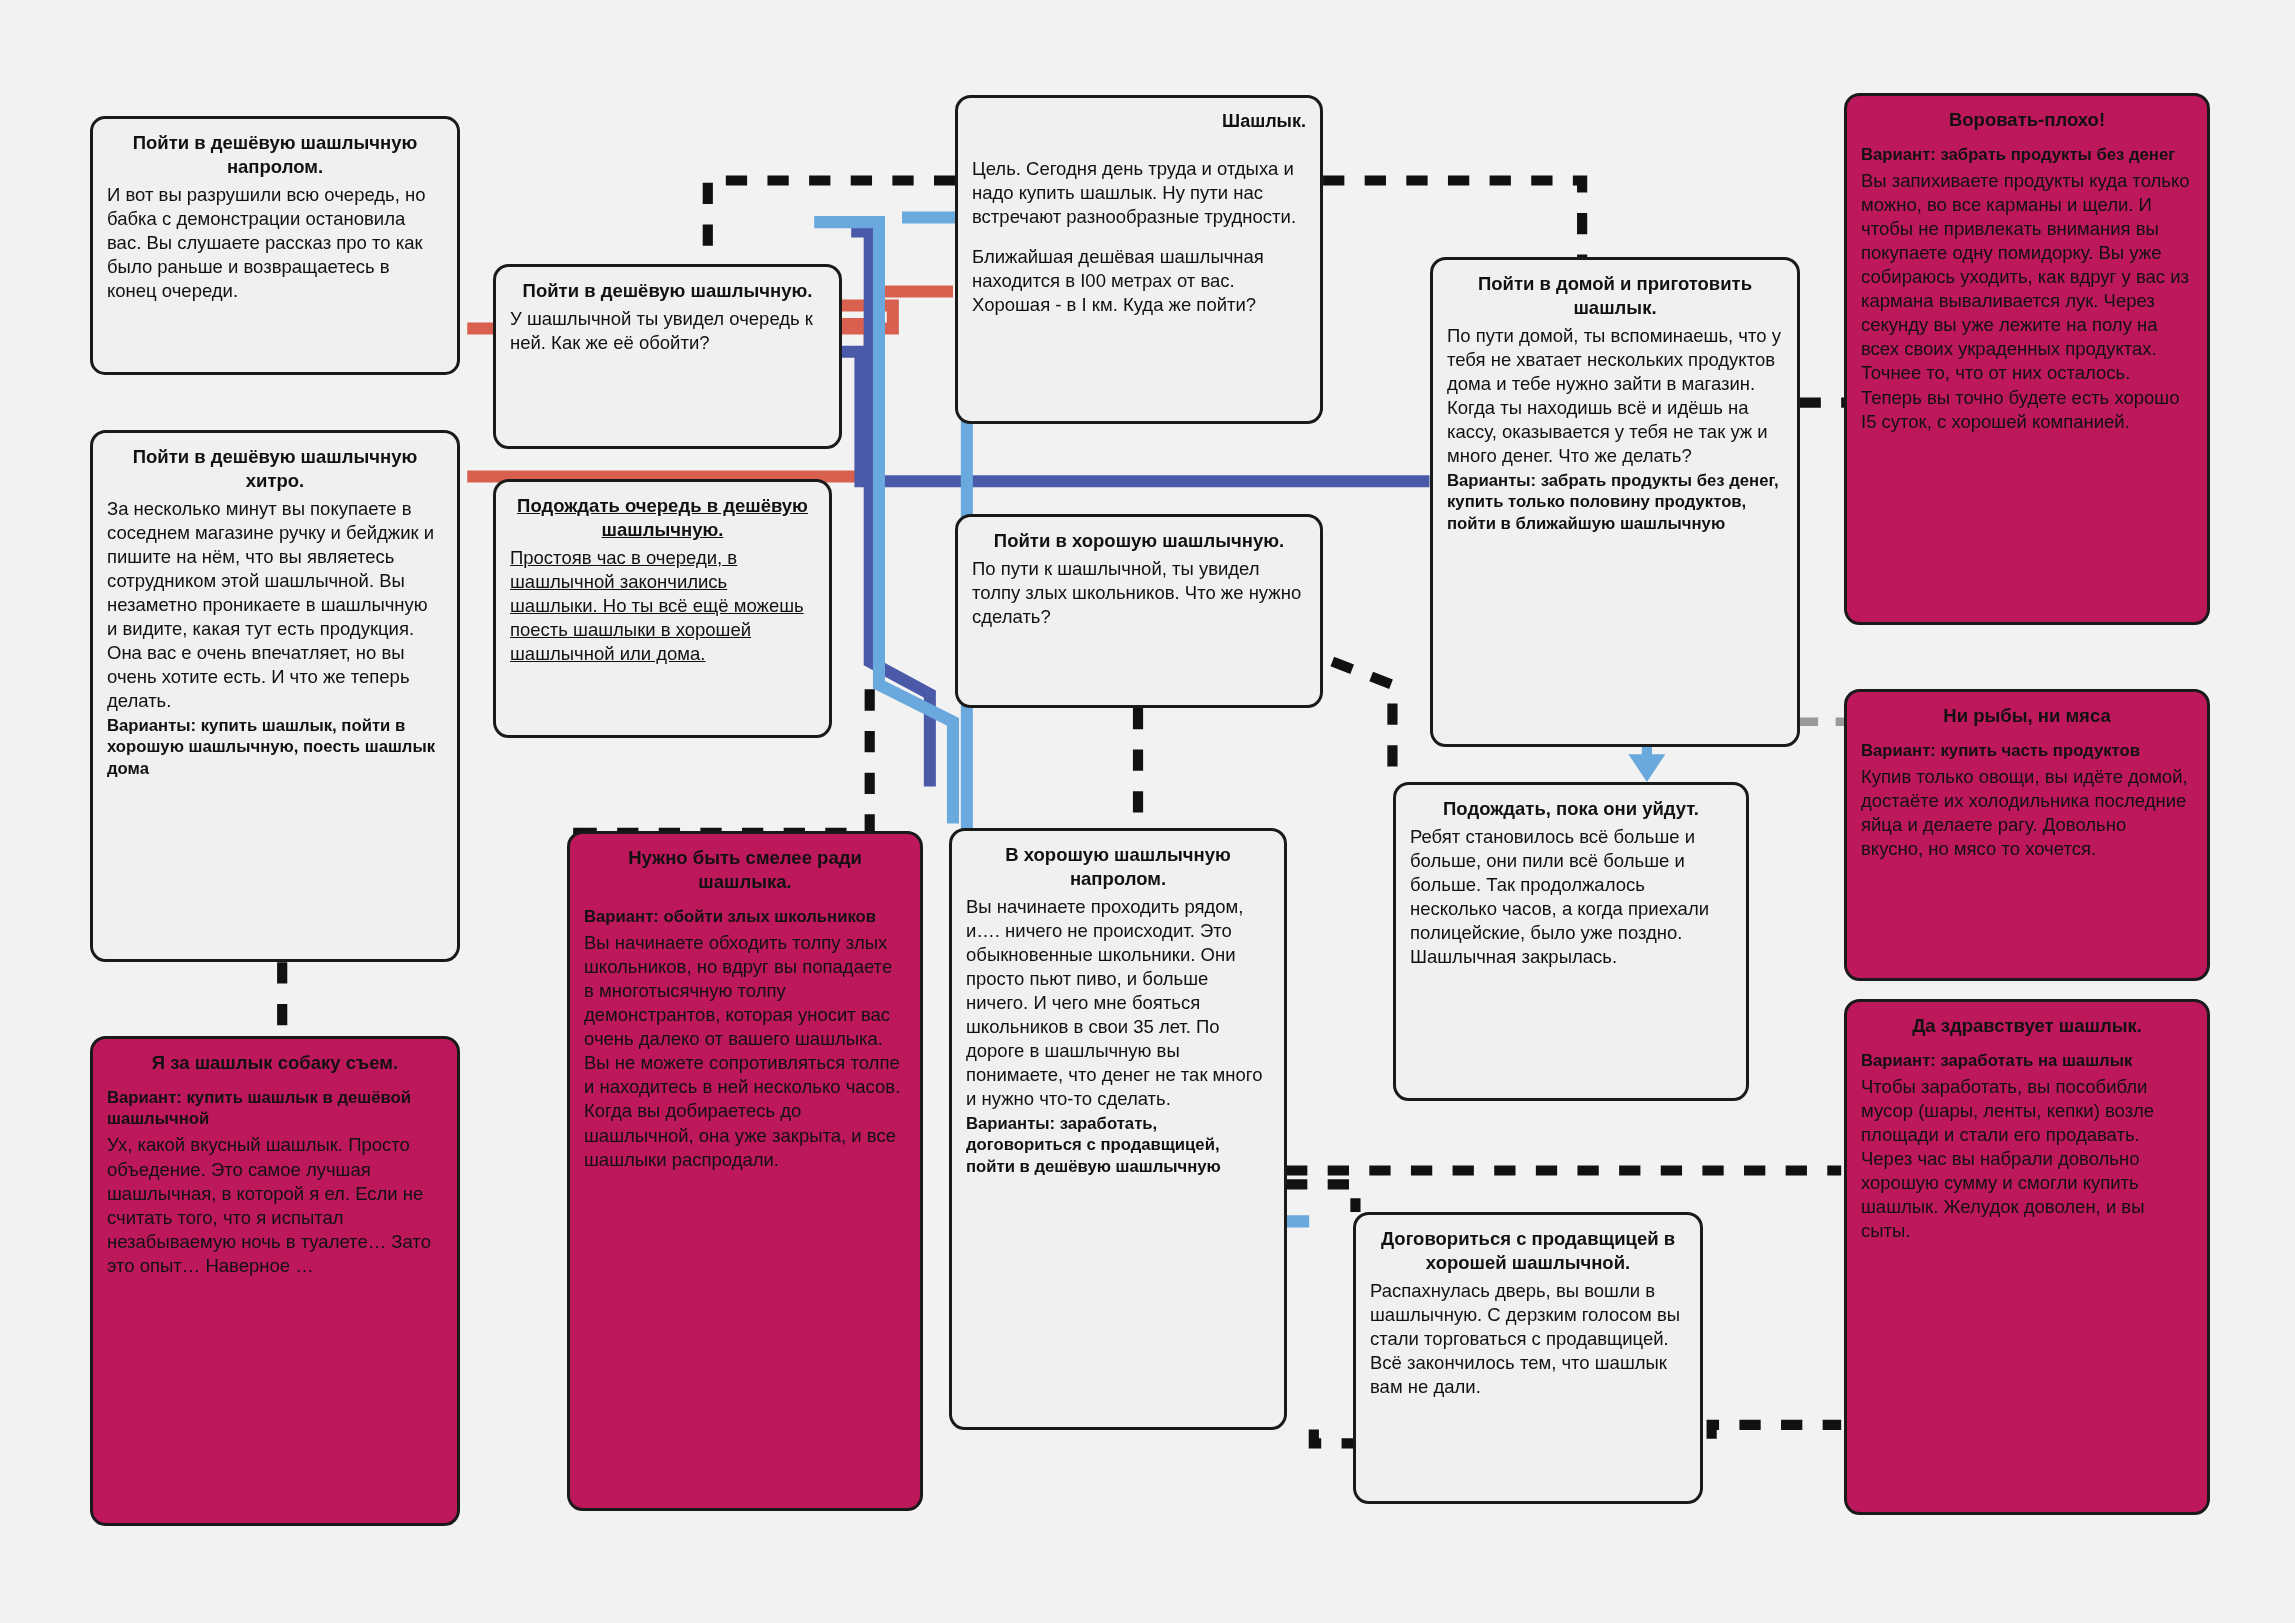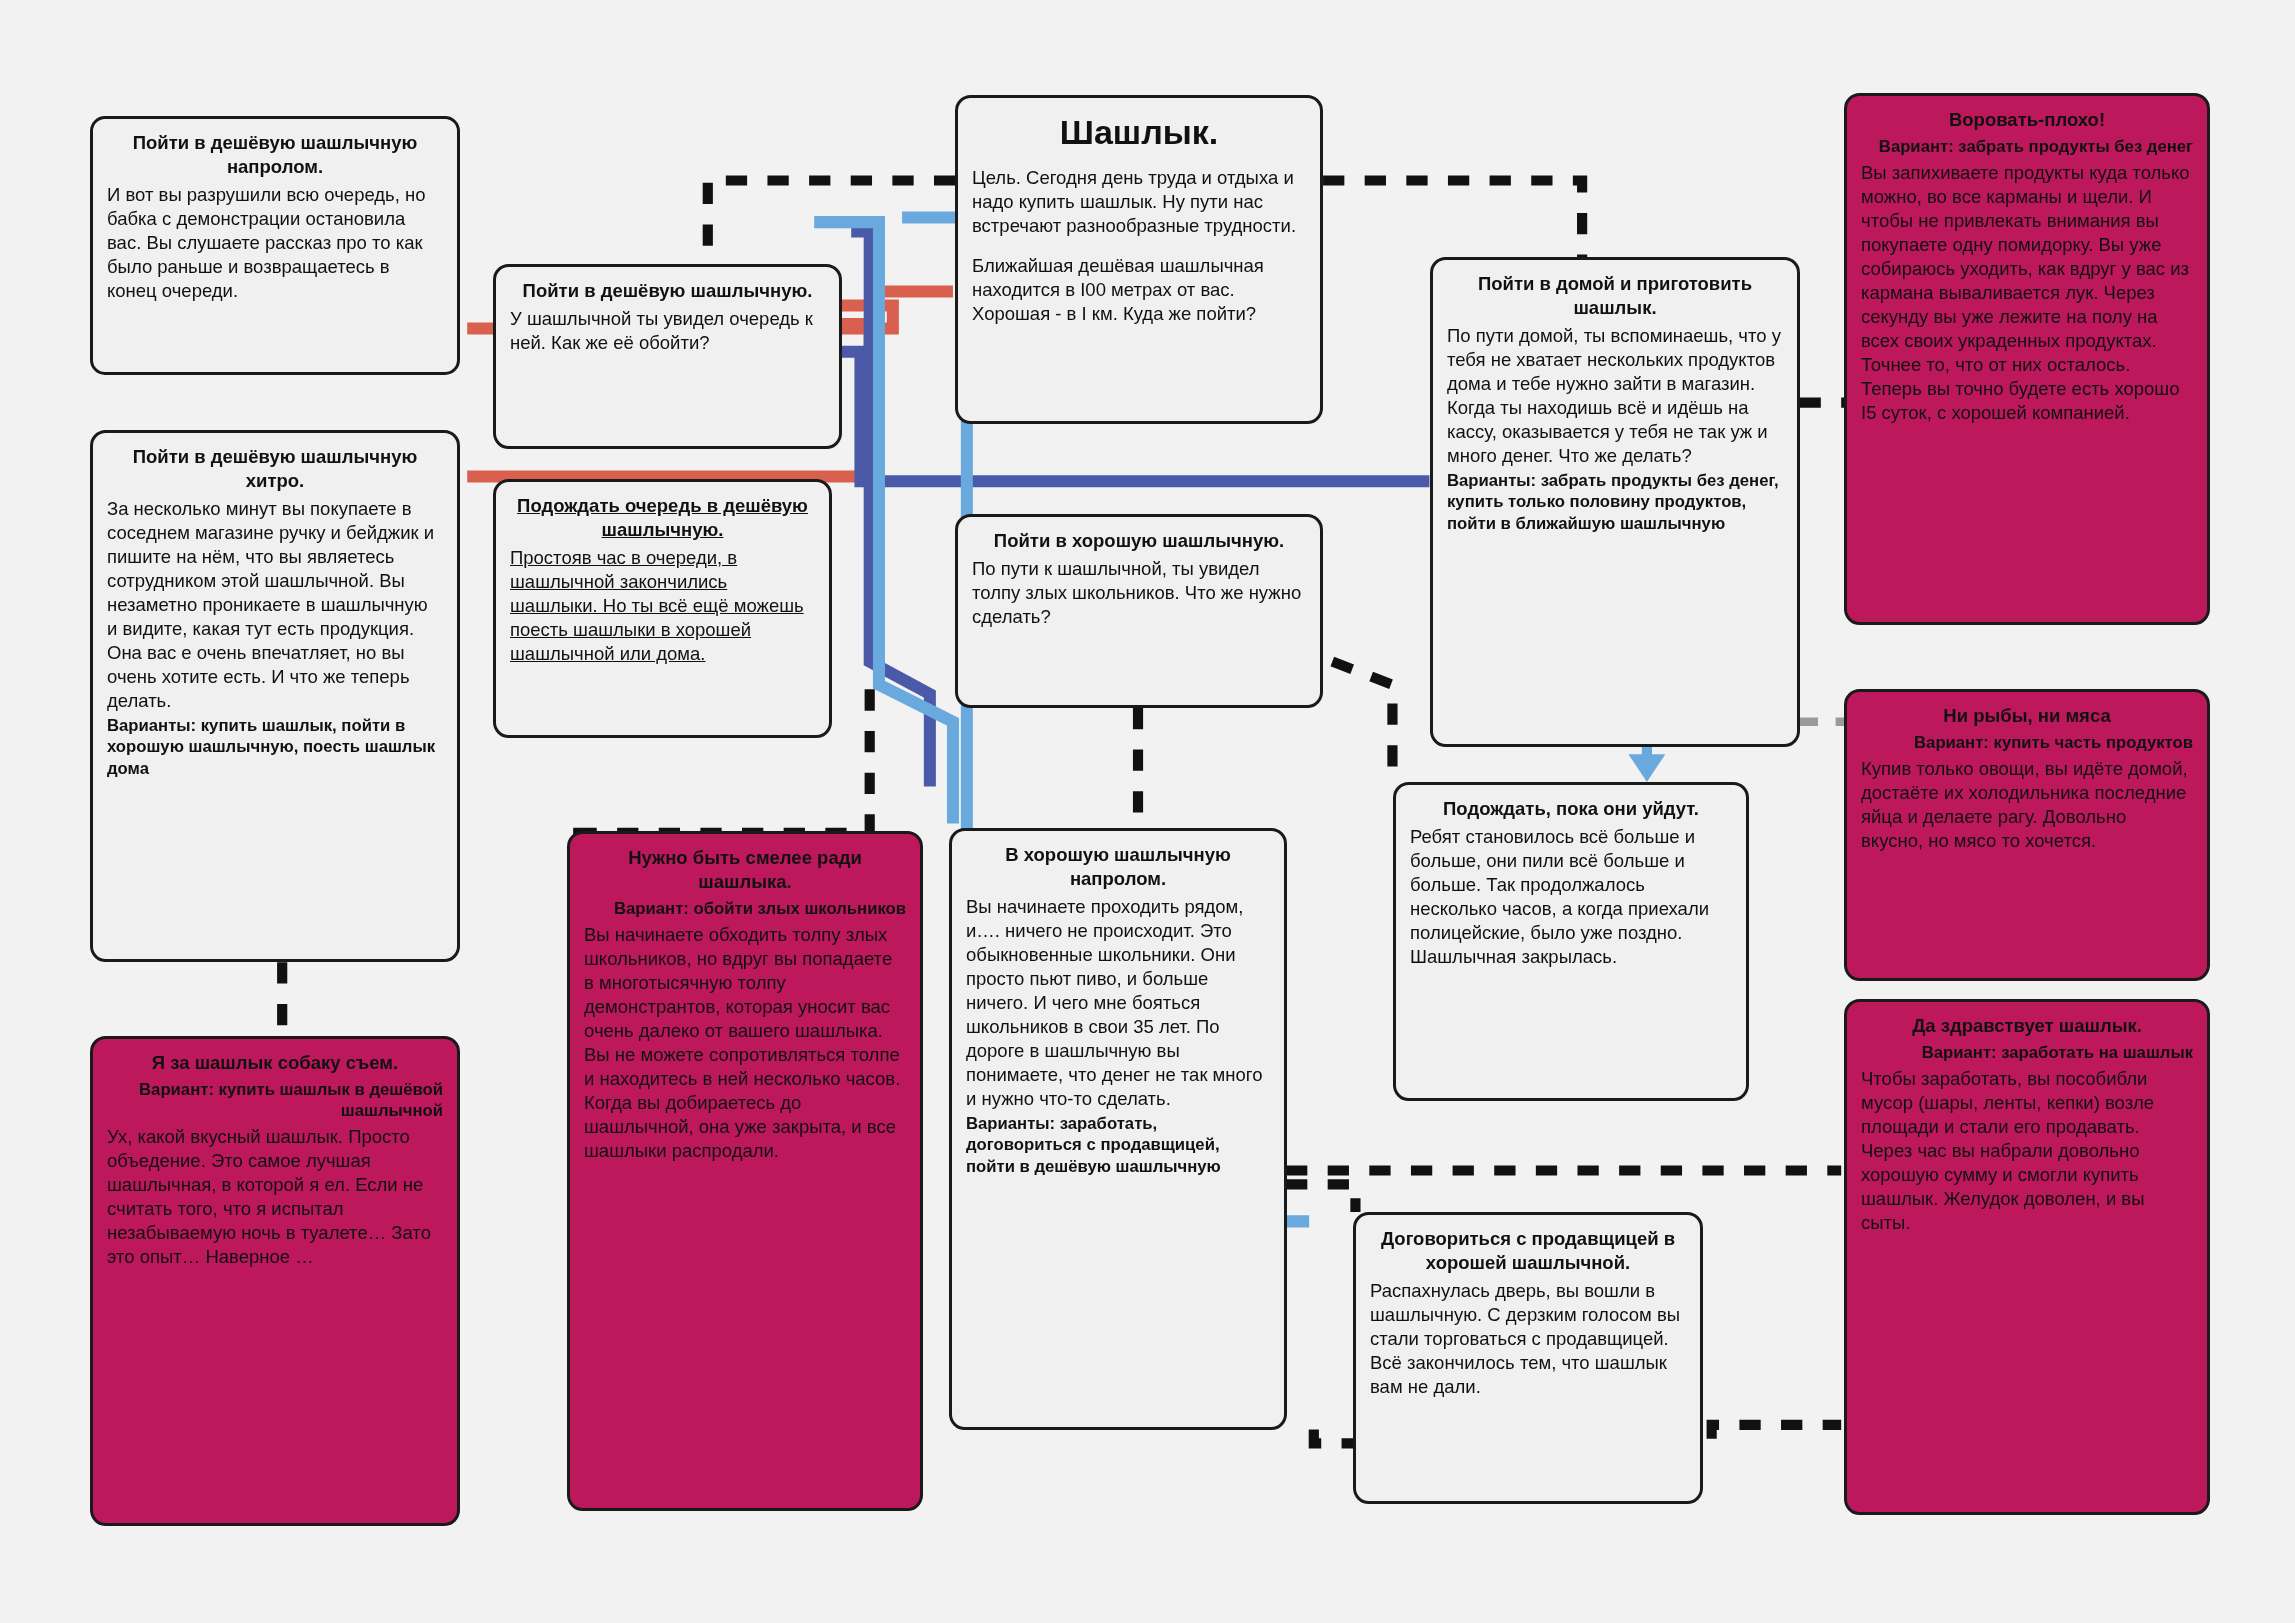--- a/index.html
+++ b/index.html
@@ -38,35 +38,36 @@
   }
   .node.light { background: #f0f0f0; }
   .node.gray  { background: #be185d; }
   .node .title {
     font-weight: bold;
     text-align: center;
     display: block;
     margin-bottom: 3.7px;
   }
   .node .title.big {
-    font-size: 34px;
-    margin-bottom: 12px;
+    font-size: 18px;
+    margin-bottom: 24px;
+    text-align: right;
   }
   .node .body {
     display: block;
     text-align: left;
   }
   .node .variant {
     display: block;
     font-weight: bold;
     font-size: 16.7px;
     line-height: 1.28;
     margin-top: 1.9px;
   }
-  .node .variant.pre { margin-bottom: 3.7px; margin-top: 3px; text-align: right; }
+  .node .variant.pre { margin-bottom: 3.7px; margin-top: 12px; }
   .node .gap { display: block; height: 15.7px; }
 </style>
 </head>
 <body>
 
 <div id="canvas">
 
   <svg class="edges" viewBox="0 0 4961 3508">
 
     <path d="M2065,390 L1530,390 L1530,620" fill="none" stroke="#111111" stroke-width="22" stroke-dasharray="46 44" stroke-linecap="butt"></path>

